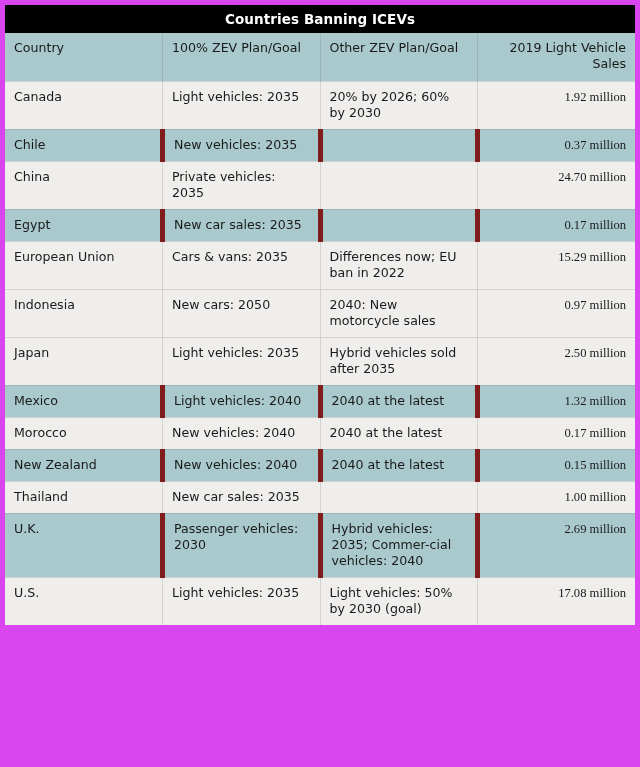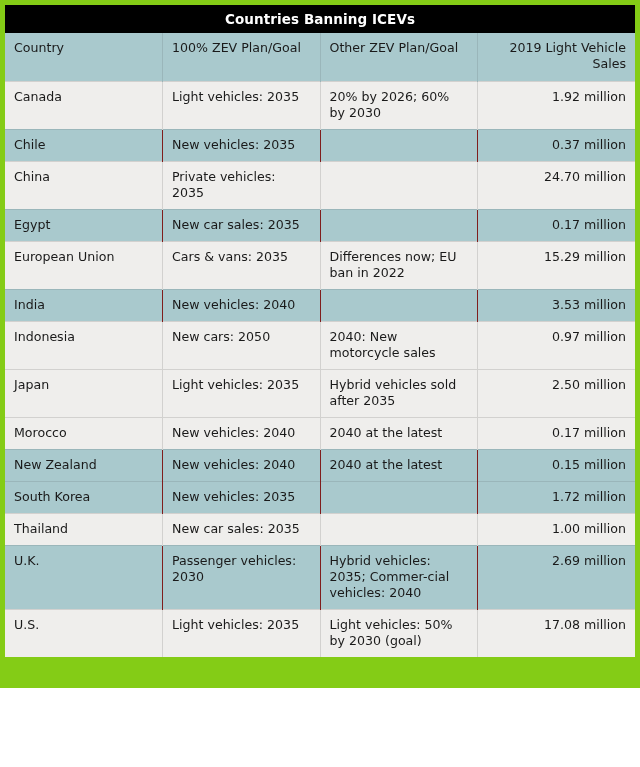--- a/index.html
+++ b/index.html
@@ -9,23 +9,23 @@
   }
   body {
     width: 640px;
     height: 767px;
     overflow: hidden;
     font-family: "DejaVu Sans", "Liberation Sans", sans-serif;
   }
 
   .frame {
     width: 640px;
-    height: 688px;
+    height: 767px;
     box-sizing: border-box;
-    background: #84cc16;
+    background: #d946ef;
     padding: 5px 5px 5px 5px;
   }
 
   .table {
     width: 630px;
     border-collapse: collapse;
     table-layout: fixed;
     background: #efeeec;
   }
 
@@ -54,26 +54,26 @@
 
   .row td {
     font-size: 12.6px;
     color: #1a1a1a;
     padding: 7px 9px 8px 9px;
     vertical-align: top;
     line-height: 16px;
     border-top: 1px solid #d2d1cf;
     border-right: 1px solid #d2d1cf;
   }
-  .row td.last { border-right: none; }
+  .row td.last { border-right: none; font-family: Liberation Serif, serif; }
 
   .row.teal td {
     background: #a9c9cd;
     border-top: 1px solid #9ab6ba;
-    border-right: 1px solid #7f1d1d;
+    border-right: 5px solid #7f1d1d;
   }
   .row.teal td.last { border-right: none; }
 
   .row.light td {
     background: #efeeec;
   }
 
   .c-country { width: 120px; }
   .c-zev     { width: 172px; }
   .c-other   { width: 228px; }
@@ -118,55 +118,49 @@
           <td class="c-zev">New car sales: 2035</td>
           <td class="c-other"></td>
           <td class="c-sales last">0.17 million</td>
         </tr>
         <tr class="row light">
           <td class="c-country">European Union</td>
           <td class="c-zev">Cars &amp; vans: 2035</td>
           <td class="c-other">Differences now; EU ban in 2022</td>
           <td class="c-sales last">15.29 million</td>
         </tr>
-        <tr class="row teal">
-          <td class="c-country">India</td>
-          <td class="c-zev">New vehicles: 2040</td>
-          <td class="c-other"></td>
-          <td class="c-sales last">3.53 million</td>
-        </tr>
         <tr class="row light">
           <td class="c-country">Indonesia</td>
           <td class="c-zev">New cars: 2050</td>
           <td class="c-other">2040: New motorcycle sales</td>
           <td class="c-sales last">0.97 million</td>
         </tr>
         <tr class="row light">
           <td class="c-country">Japan</td>
           <td class="c-zev">Light vehicles: 2035</td>
           <td class="c-other">Hybrid vehicles sold after 2035</td>
           <td class="c-sales last">2.50 million</td>
         </tr>
+        <tr class="row teal">
+          <td class="c-country">Mexico</td>
+          <td class="c-zev">Light vehicles: 2040</td>
+          <td class="c-other">2040 at the latest</td>
+          <td class="c-sales last">1.32 million</td>
+        </tr>
         <tr class="row light">
           <td class="c-country">Morocco</td>
           <td class="c-zev">New vehicles: 2040</td>
           <td class="c-other">2040 at the latest</td>
           <td class="c-sales last">0.17 million</td>
         </tr>
         <tr class="row teal">
           <td class="c-country">New Zealand</td>
           <td class="c-zev">New vehicles: 2040</td>
           <td class="c-other">2040 at the latest</td>
           <td class="c-sales last">0.15 million</td>
-        </tr>
-        <tr class="row teal">
-          <td class="c-country">South Korea</td>
-          <td class="c-zev">New vehicles: 2035</td>
-          <td class="c-other"></td>
-          <td class="c-sales last">1.72 million</td>
         </tr>
         <tr class="row light">
           <td class="c-country">Thailand</td>
           <td class="c-zev">New car sales: 2035</td>
           <td class="c-other"></td>
           <td class="c-sales last">1.00 million</td>
         </tr>
         <tr class="row teal">
           <td class="c-country">U.K.</td>
           <td class="c-zev">Passenger vehicles: 2030</td>

